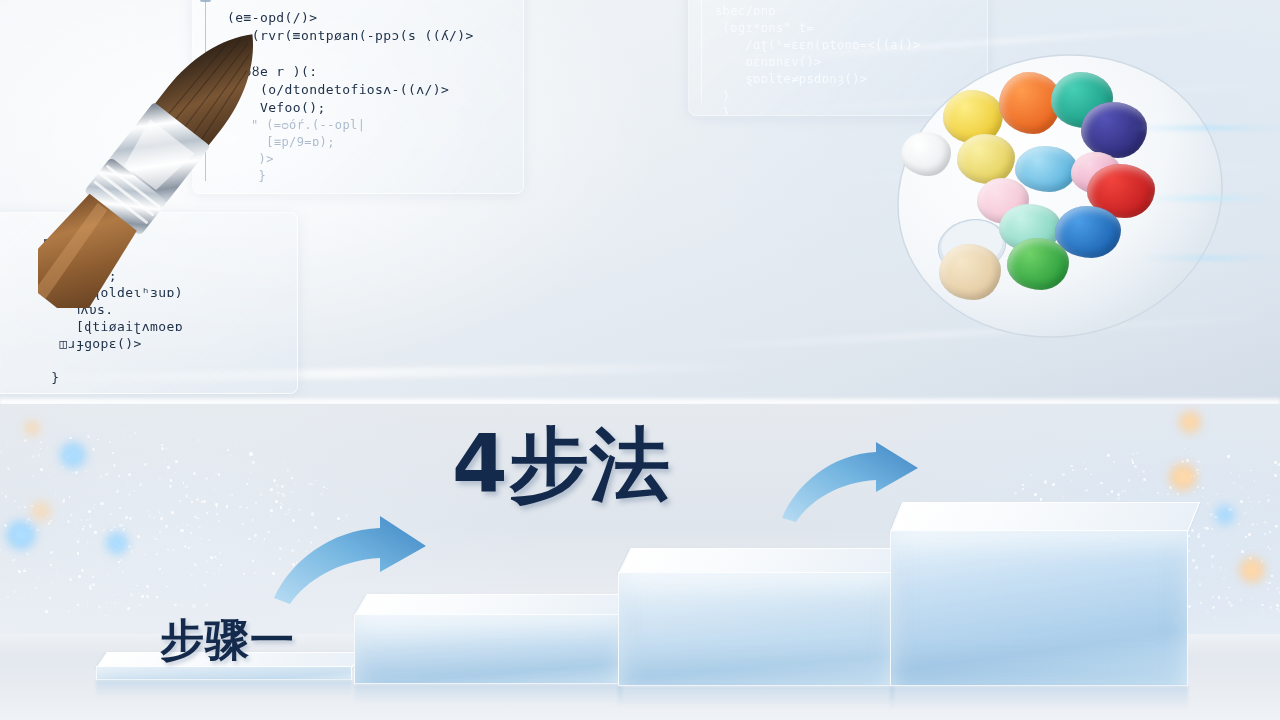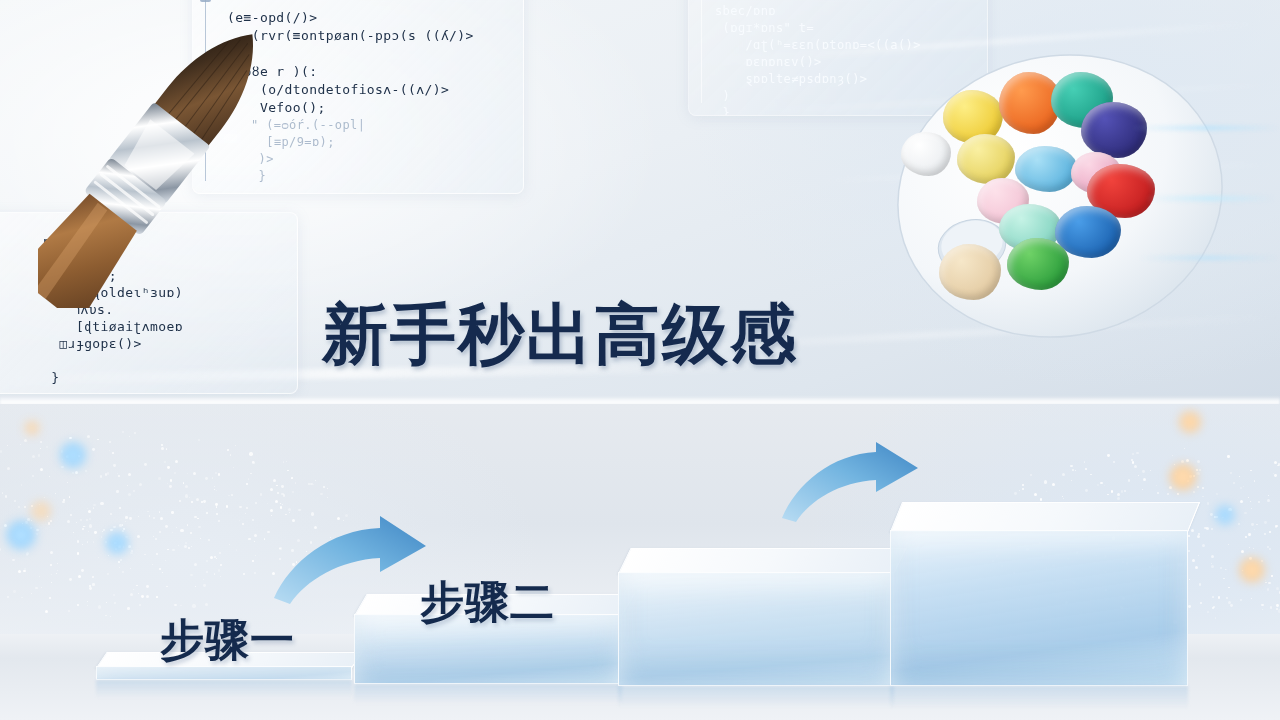--- a/index.html
+++ b/index.html
@@ -275,21 +275,20 @@
       <div class="blob" style="left:160px;top:160px; width:66px;height:52px; background:radial-gradient(circle at 36% 30%,#4a9de8,#0c4f9e);"></div>
       <div class="blob" style="left:112px;top:192px; width:62px;height:52px; background:radial-gradient(circle at 36% 30%,#6fd267,#138a2c);"></div>
       <div class="blob" style="left:44px; top:198px; width:62px;height:56px; background:radial-gradient(circle at 36% 30%,#f6e7c9,#dcc094);"></div>
 
       <div class="streak" style="left:236px;top:80px;width:150px;height:4px;opacity:.7;background:linear-gradient(90deg,rgba(140,210,255,0),rgba(170,225,255,.95),rgba(140,210,255,0));"></div>
       <div class="streak" style="left:250px;top:150px;width:130px;height:5px;opacity:.75;background:linear-gradient(90deg,rgba(140,210,255,0),rgba(190,235,255,.95),rgba(140,210,255,0));"></div>
       <div class="streak" style="left:244px;top:210px;width:140px;height:4px;opacity:.6;background:linear-gradient(90deg,rgba(140,210,255,0),rgba(170,225,255,.9),rgba(140,210,255,0));"></div>
     </div>
 
 
-    <div id="subtitle">新手秒出高级感</div>
   </div>
 
   <div id="divider"></div>
 
   <div id="bottom-scene">
     <div id="floor"></div>
 
     <div id="particles-left">
         <div class="pt" style="left:292.8px;top:168.0px;width:3.3px;height:3.3px;opacity:0.28;"></div>
         <div class="pt" style="left:165.2px;top:121.3px;width:2.8px;height:2.8px;opacity:0.66;"></div>
@@ -965,21 +964,20 @@
       <div class="front" style="top:14px;height:14px;"></div>
       <div class="reflect" style="top:28px;height:18px;"></div>
     </div>
     <div class="step-label" style="left:160px;top:214px;">步骤一</div>
 
     <div class="step" style="left:354px;top:190px;width:268px;height:96px;">
       <div class="top" style="height:22px;transform:skewX(-30deg);transform-origin:bottom left;"></div>
       <div class="front" style="top:20px;height:70px;"></div>
       <div class="reflect" style="top:90px;height:20px;"></div>
     </div>
-    <div class="step-label" style="left:420px;top:176px;">步骤二</div>
 
     <div class="step" style="left:618px;top:144px;width:276px;height:142px;">
       <div class="top" style="height:26px;transform:skewX(-26deg);transform-origin:bottom left;"></div>
       <div class="front" style="top:24px;height:114px;"></div>
       <div class="reflect" style="top:138px;height:22px;"></div>
     </div>
 
     <div class="step" style="left:890px;top:98px;width:298px;height:188px;">
       <div class="top" style="height:30px;transform:skewX(-22deg);transform-origin:bottom left;"></div>
       <div class="front" style="top:28px;height:156px;
@@ -1009,14 +1007,15 @@
             <stop offset="55%" stop-color="#72b4e0"></stop>
             <stop offset="100%" stop-color="#3f86c4"></stop>
           </linearGradient>
         </defs>
         <path d="M4 78 C 18 44 54 14 98 12 L 98 2 L 140 28 L 98 52 L 98 40
                  C 62 42 32 60 18 82 Z" fill="url(#ar2)"></path>
       </svg>
     </div>
   </div>
 
+  <div id="four-step">4步法</div>
 
 </div>
 
 </body></html>

